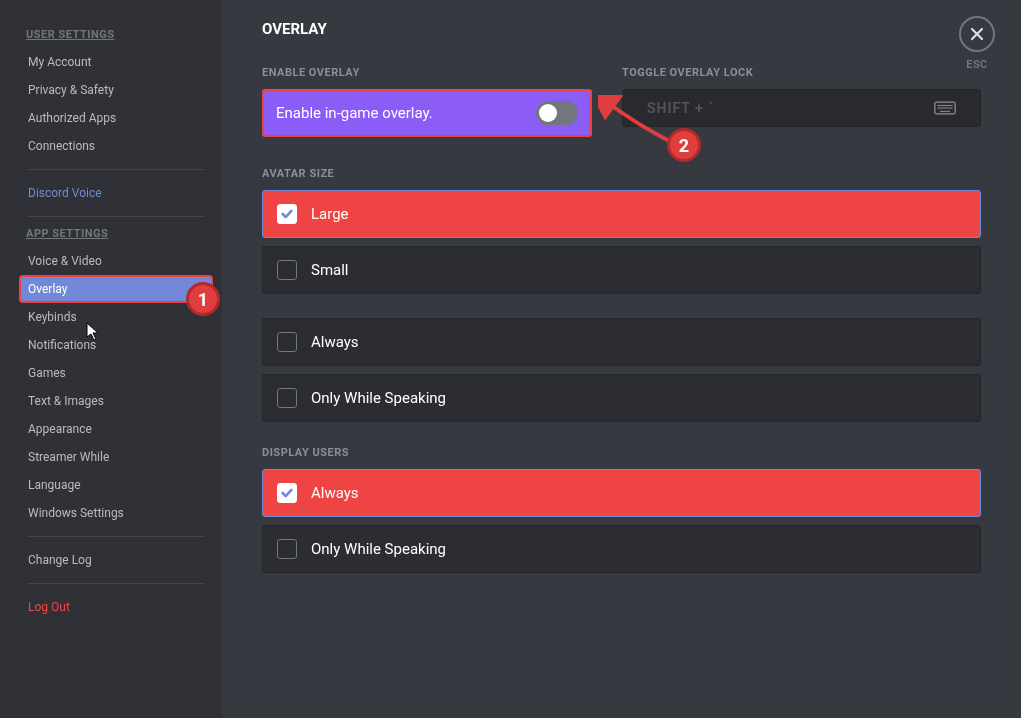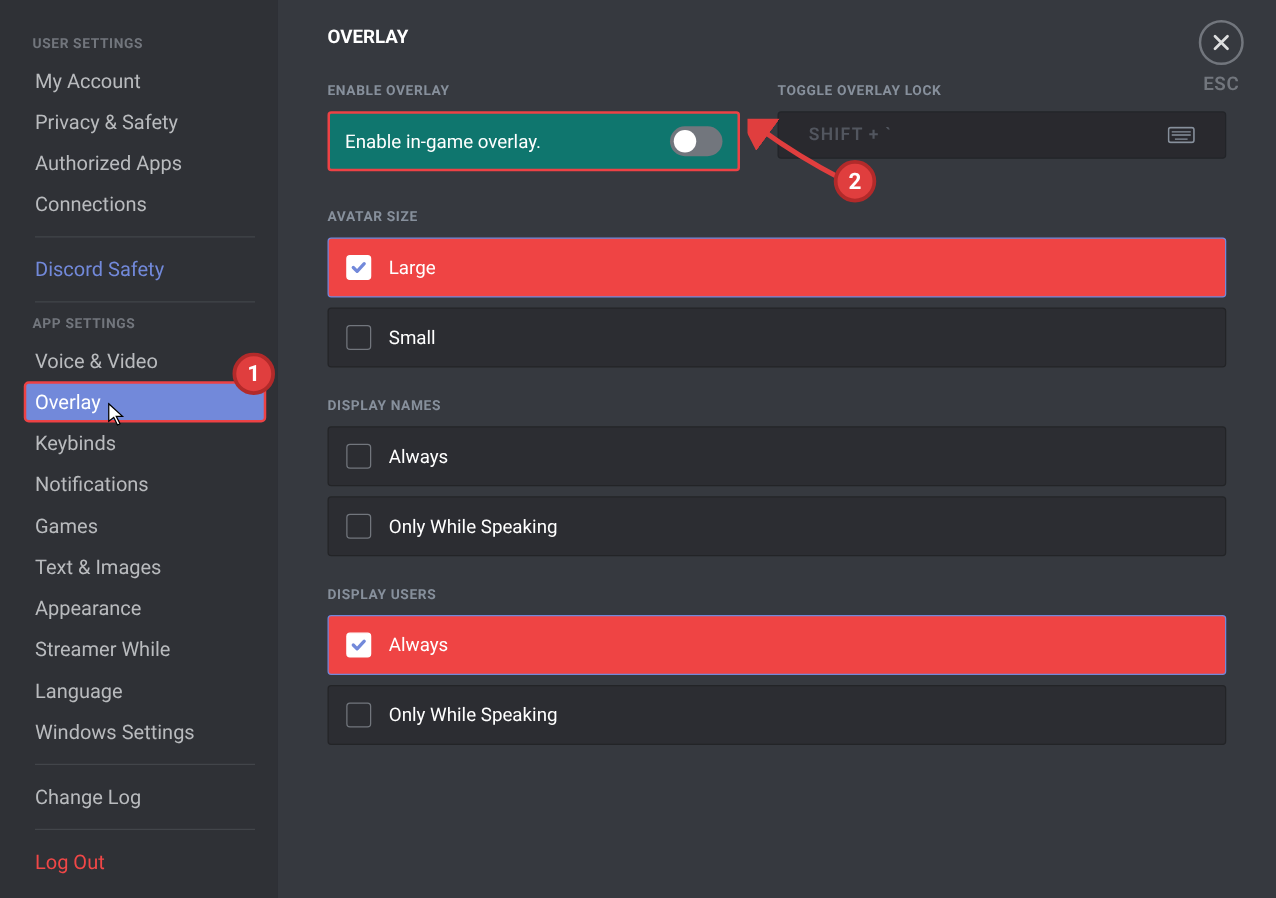--- a/index.html
+++ b/index.html
@@ -1,69 +1,69 @@
 <!DOCTYPE html>
 <html><head>
   <meta charset="utf-8">
   <style>
     * { margin: 0; padding: 0; box-sizing: border-box; font-family: -apple-system, BlinkMacSystemFont, "Segoe UI", Roboto, sans-serif; }
     body { background: #36393f; color: #fff; width: 1021px; height: 718px; overflow: hidden; display: flex; }
     .sidebar { width: 222px; background: #2f3136; padding: 20px 10px 20px 20px; overflow-y: auto; }
-    .section-hdr { font-size: 11px; font-weight: 700; color: #72767d; text-transform: uppercase; letter-spacing: 0.5px; margin: 8px 0 8px 6px; }
-    .nav-item { padding: 6px 8px; color: #b9bbbe; font-size: 16px; border-radius: 3px; cursor: pointer; margin: 2px 0; }
+    .section-hdr { font-size: 11px; font-weight: 700; color: #72767d; text-transform: uppercase; letter-spacing: 0.5px; margin: 8px 0 8px 6px; text-decoration: underline; }
+    .nav-item { padding: 6px 8px; color: #b9bbbe; font-size: 12px; border-radius: 3px; cursor: pointer; margin: 2px 0; }
     .nav-sep { border-top: 1px solid #42454a; margin: 10px 8px; }
     .nav-item.active { background: #7289da; color: #fff; outline: 2px solid #ed4245; outline-offset: -1px; }
     .nav-item.nitro { color: #7289da; }
     .nav-item.logout { color: #f04747; }
     .main { flex: 1; padding: 20px 40px 20px 40px; position: relative; overflow-y: auto; }
     .page-title { font-size: 15px; font-weight: 700; text-transform: uppercase; margin-bottom: 28px; color: #fff; }
     .field-label { font-size: 11px; font-weight: 700; color: #87909c; text-transform: uppercase; letter-spacing: 0.5px; margin-bottom: 10px; }
     .top-row { display: flex; gap: 30px; margin-bottom: 30px; }
     .enable-col { flex: 0 0 330px; }
     .toggle-col { flex: 1; }
-    .enable-box { display: flex; align-items: center; justify-content: space-between; padding: 10px 12px; border: 2px solid #ed4245; background: #0f766e; border-radius: 3px; }
+    .enable-box { display: flex; align-items: center; justify-content: space-between; padding: 10px 12px; border: 2px solid #ed4245; background: #8b5cf6; border-radius: 3px; }
     .enable-text { color: #fff; font-size: 15px; }
     .toggle { width: 42px; height: 24px; background: #72767d; border-radius: 12px; position: relative; cursor: pointer; }
     .toggle::after { content: ""; position: absolute; left: 3px; top: 3px; width: 18px; height: 18px; border-radius: 50%; background: #fff; }
     .lock-input { display: flex; align-items: center; justify-content: space-between; background: #29292e; border: 1px solid #222428; border-radius: 3px; padding: 10px 24px; color: #52565f; font-size: 14px; font-weight: 600; letter-spacing: 1px; }
     .kb-icon { width: 22px; height: 14px; }
     .kb-icon rect { fill: none; stroke: #87909c; stroke-width: 1.5; }
     .kb-icon line { stroke: #87909c; stroke-width: 1.2; }
     .group { margin-bottom: 24px; }
     .opt { display: flex; align-items: center; padding: 13px 14px; background: #2c2d32; border: 1px solid #232427; border-radius: 3px; margin-bottom: 8px; cursor: pointer; }
     .opt.sel { background: #ef4444; border-color: #7289da; }
     .cb { width: 20px; height: 20px; border: 1px solid #72767d; border-radius: 3px; margin-right: 14px; display: flex; align-items: center; justify-content: center; flex-shrink: 0; }
     .opt.sel .cb { background: #fff; border-color: #fff; }
     .chk { display: none; width: 14px; height: 14px; }
     .opt.sel .chk { display: block; }
     .chk path { stroke: #7289da; stroke-width: 3; fill: none; stroke-linecap: round; stroke-linejoin: round; }
     .opt-label { font-size: 15px; color: #fff; }
     .close-wrap { position: absolute; top: 16px; right: 26px; text-align: center; }
     .close-circle { width: 36px; height: 36px; border: 2px solid #72767d; border-radius: 50%; display: flex; align-items: center; justify-content: center; cursor: pointer; margin-bottom: 6px; }
     .close-circle svg { width: 16px; height: 16px; }
     .close-circle svg path { stroke: #dcddde; stroke-width: 2.2; stroke-linecap: round; }
-    .esc-lbl { font-size: 15px; color: #72767d; font-weight: 600; letter-spacing: 0.5px; }
+    .esc-lbl { font-size: 11px; color: #72767d; font-weight: 600; letter-spacing: 0.5px; }
     .badge { position: absolute; width: 34px; height: 34px; background: #e03e3e; border: 3px solid #b22a2a; border-radius: 50%; color: #fff; font-weight: 700; font-size: 18px; display: flex; align-items: center; justify-content: center; z-index: 5; pointer-events: none; }
     .badge1 { left: 186px; top: 282px; }
     .badge2 { left: 667px; top: 128px; }
     .arrow { position: absolute; pointer-events: none; z-index: 4; }
     .cursor { position: absolute; left: 86px; top: 322px; z-index: 6; pointer-events: none; }
     .cursor svg { width: 14px; height: 20px; }
   </style>
 </head>
 <body>
 
 <div class="sidebar">
   <div class="section-hdr">USER SETTINGS</div>
   <div class="nav-item">My Account</div>
   <div class="nav-item">Privacy &amp; Safety</div>
   <div class="nav-item">Authorized Apps</div>
   <div class="nav-item">Connections</div>
   <div class="nav-sep"></div>
-  <div class="nav-item nitro">Discord Safety</div>
+  <div class="nav-item nitro">Discord Voice</div>
   <div class="nav-sep"></div>
   <div class="section-hdr">APP SETTINGS</div>
   <div class="nav-item">Voice &amp; Video</div>
   <div class="nav-item active">Overlay</div>
   <div class="nav-item">Keybinds</div>
   <div class="nav-item">Notifications</div>
   <div class="nav-item">Games</div>
   <div class="nav-item">Text &amp; Images</div>
   <div class="nav-item">Appearance</div>
   <div class="nav-item">Streamer While</div>
@@ -119,21 +119,20 @@
         </span>
       <span class="opt-label">Large</span>
     </div>
     <div class="opt">
       <span class="cb"></span>
       <span class="opt-label">Small</span>
     </div>
   </div>
 
   <div class="group">
-    <div class="field-label">DISPLAY NAMES</div>
     <div class="opt">
       <span class="cb"></span>
       <span class="opt-label">Always</span>
     </div>
     <div class="opt">
       <span class="cb"></span>
       <span class="opt-label">Only While Speaking</span>
     </div>
   </div>
 

